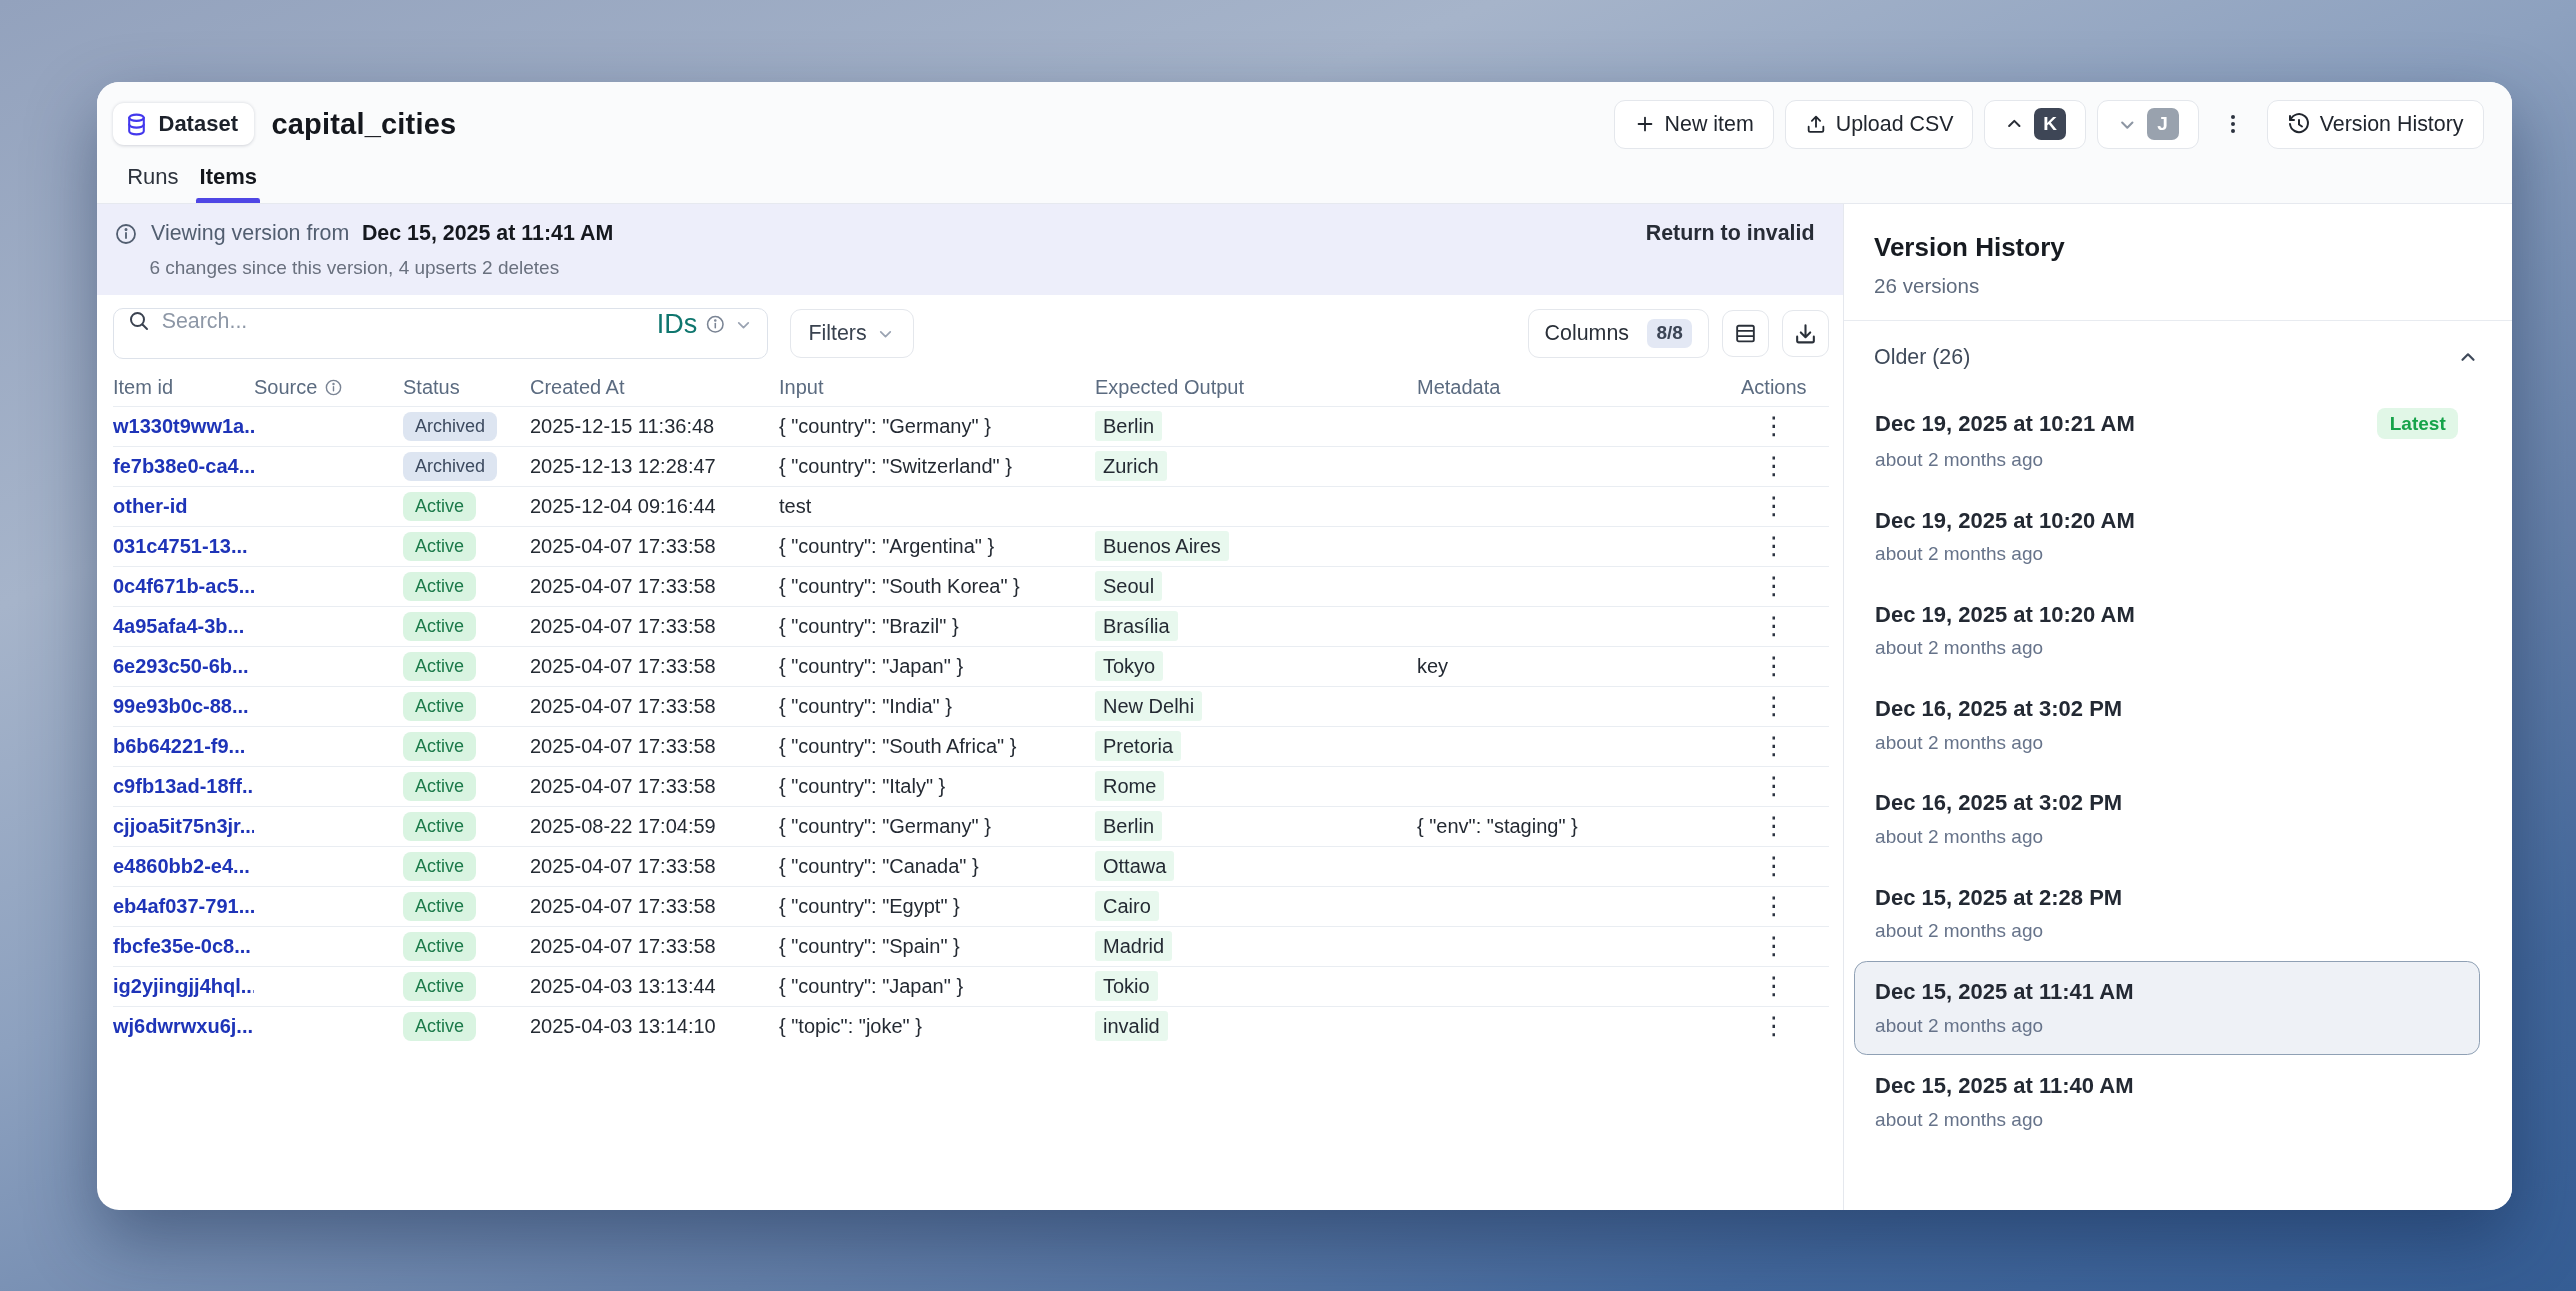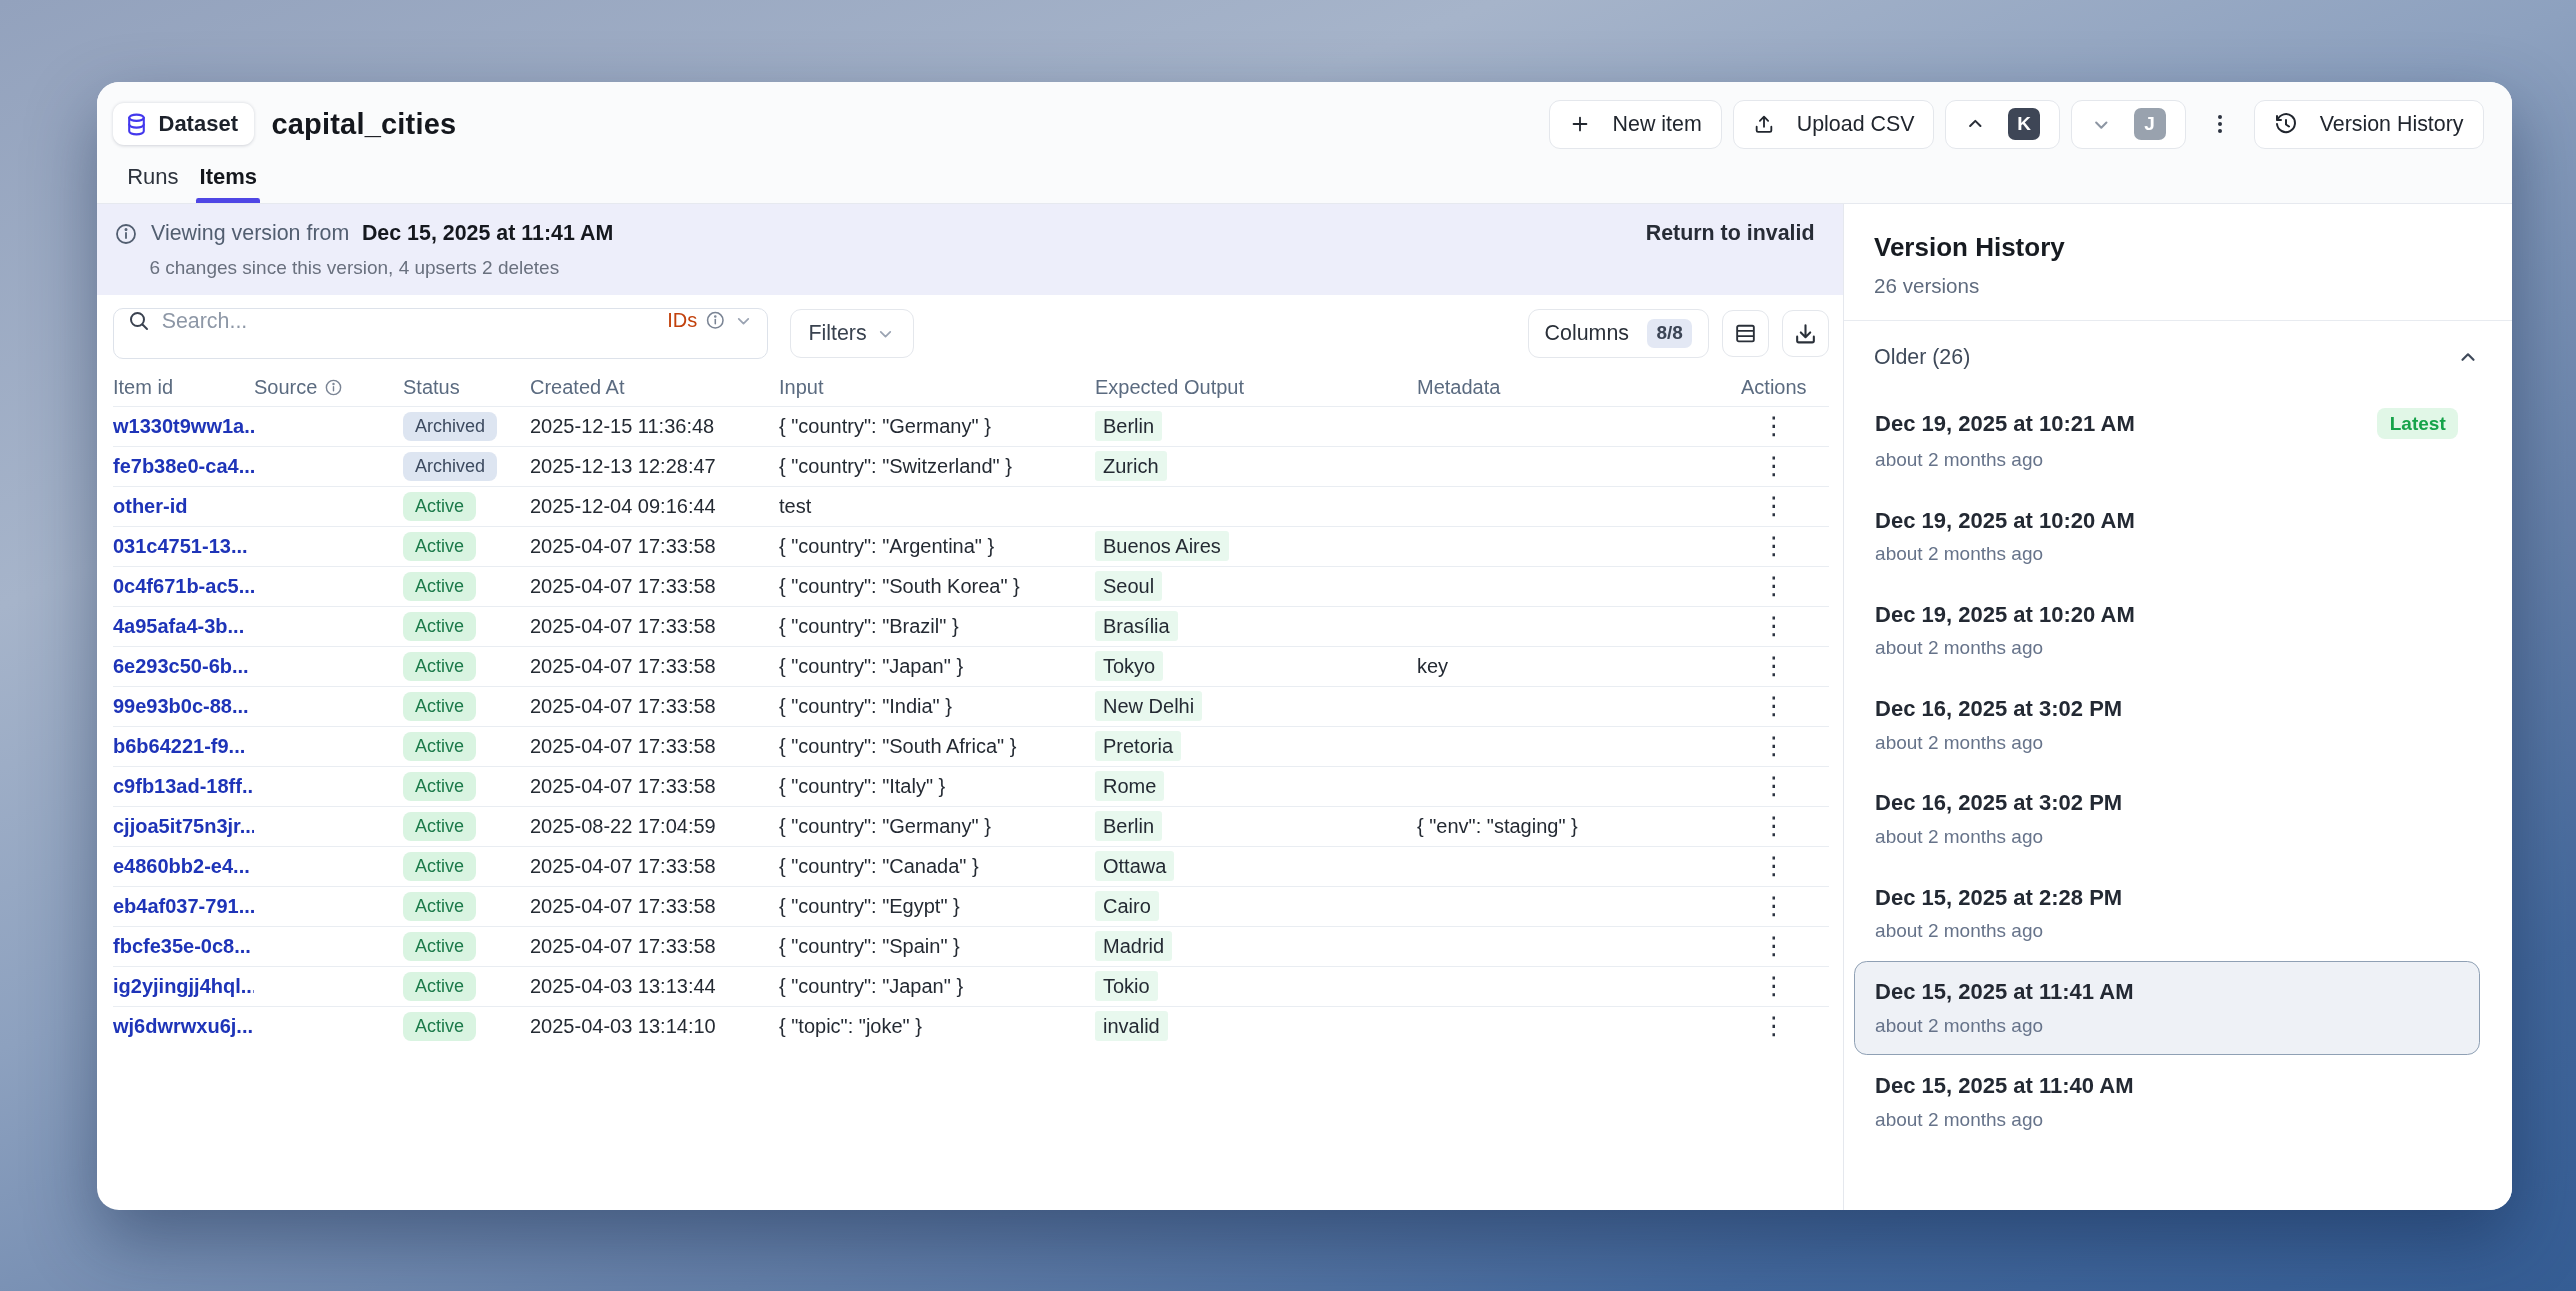--- a/index.html
+++ b/index.html
@@ -18,21 +18,21 @@
   }
   
   .card-header { background:#fafbfc; border-bottom:0.8px solid #e6e9ef; padding:16px 28.5px 0 16px; flex:0 0 110px; }
   .header-row { display:flex; align-items:center; justify-content:space-between; height:52px; }
   .header-left { display:flex; align-items:center; gap:17.4px; }
   .type-pill { display:flex; align-items:center; gap:9.5px; background:#ffffff; border-radius:11px;
     padding:8px 16px 8px 11px; box-shadow:0 0.8px 3.2px rgba(25,35,60,.18); }
   .type-pill .label { font-size:22px; font-weight:700; color:#1d222b; }
   .page-title { font-size:29px; font-weight:700; color:#14171d; letter-spacing:0.2px; }
   .header-actions { display:flex; align-items:center; gap:11px; }
-  .btn { display:flex; align-items:center; gap:22px; height:49px; padding:0 19px; background:#fff;
+  .btn { display:flex; align-items:center; gap:9px; height:49px; padding:0 19px; background:#fff;
     border:0.8px solid #e4e7ec; border-radius:11px; font-size:21.4px; color:#21262e; font-weight:500; cursor:pointer; }
   .btn.icon-only { padding:0 11px; border:none; background:transparent; }
   .avatar { width:32px; height:32px; border-radius:7.1px; display:flex; align-items:center; justify-content:center;
     color:#fff; font-size:19px; font-weight:700; }
   .avatar.dark { background:#3e4656; }
   .avatar.gray { background:#99a2ae; }
   .tabs { display:flex; gap:21px; margin:14.2px 0 0 14.2px; }
   .tab { font-size:22px; color:#2d333d; padding-bottom:12.7px; position:relative; cursor:pointer; }
   .tab.active { font-weight:700; color:#14171d; }
   .tab.active::after { content:""; position:absolute; left:-3.2px; right:-3.2px; bottom:0; height:4.7px;
@@ -48,21 +48,21 @@
   .banner-summary { font-size:19px; color:#69707e; margin-left:35px; }
   .return-link { font-size:21.4px; font-weight:600; color:#272c36; cursor:pointer; white-space:nowrap; }
   
   .toolbar { display:flex; align-items:center; justify-content:space-between; padding:12.7px 14.2px 0 16px; }
   .toolbar-left { display:flex; align-items:center; gap:22px; }
   .searchbox { display:flex; align-items:flex-start; width:655px; height:51px; border:0.8px solid #dde2ea;
     border-radius:10px; padding:0 14.2px 0 12.7px; background:#fff; }
   .searchbox input { flex:1; border:none; outline:none; font-size:21.4px; color:#3a4250; margin-left:11px;
     font-family:"Liberation Sans", sans-serif; background:transparent; }
   .searchbox input::placeholder { color:#8d97a6; }
-  .scope { display:flex; align-items:center; gap:8px; font-size:20px; color:#c2410c; cursor:pointer; }
+  .scope { display:flex; align-items:center; gap:8px; font-size:27px; color:#0f766e; cursor:pointer; }
   .filters-btn { display:flex; align-items:center; gap:9.5px; height:49px; padding:0 17.4px; border:0.8px solid #e4e7ec;
     border-radius:11px; font-size:21.4px; color:#39424f; background:#fff; cursor:pointer; }
   .toolbar-right { display:flex; align-items:center; gap:12.7px; }
   .columns-btn { display:flex; align-items:center; gap:18px; height:49px; padding:0 16px; border:0.8px solid #e4e7ec;
     border-radius:11px; font-size:21.4px; color:#2a3039; background:#fff; cursor:pointer; }
   .count-badge { background:#e3e8f4; color:#3b4454; font-size:19px; font-weight:600; padding:3.2px 9.5px; border-radius:7.1px; }
   .sq-btn { width:47px; height:47px; border:0.8px solid #e4e7ec; border-radius:11px; background:#fff;
     display:flex; align-items:center; justify-content:center; cursor:pointer; }
   
   .table { flex:1; min-height:0; padding:11px 14.2px 0 16px; overflow:hidden; }

